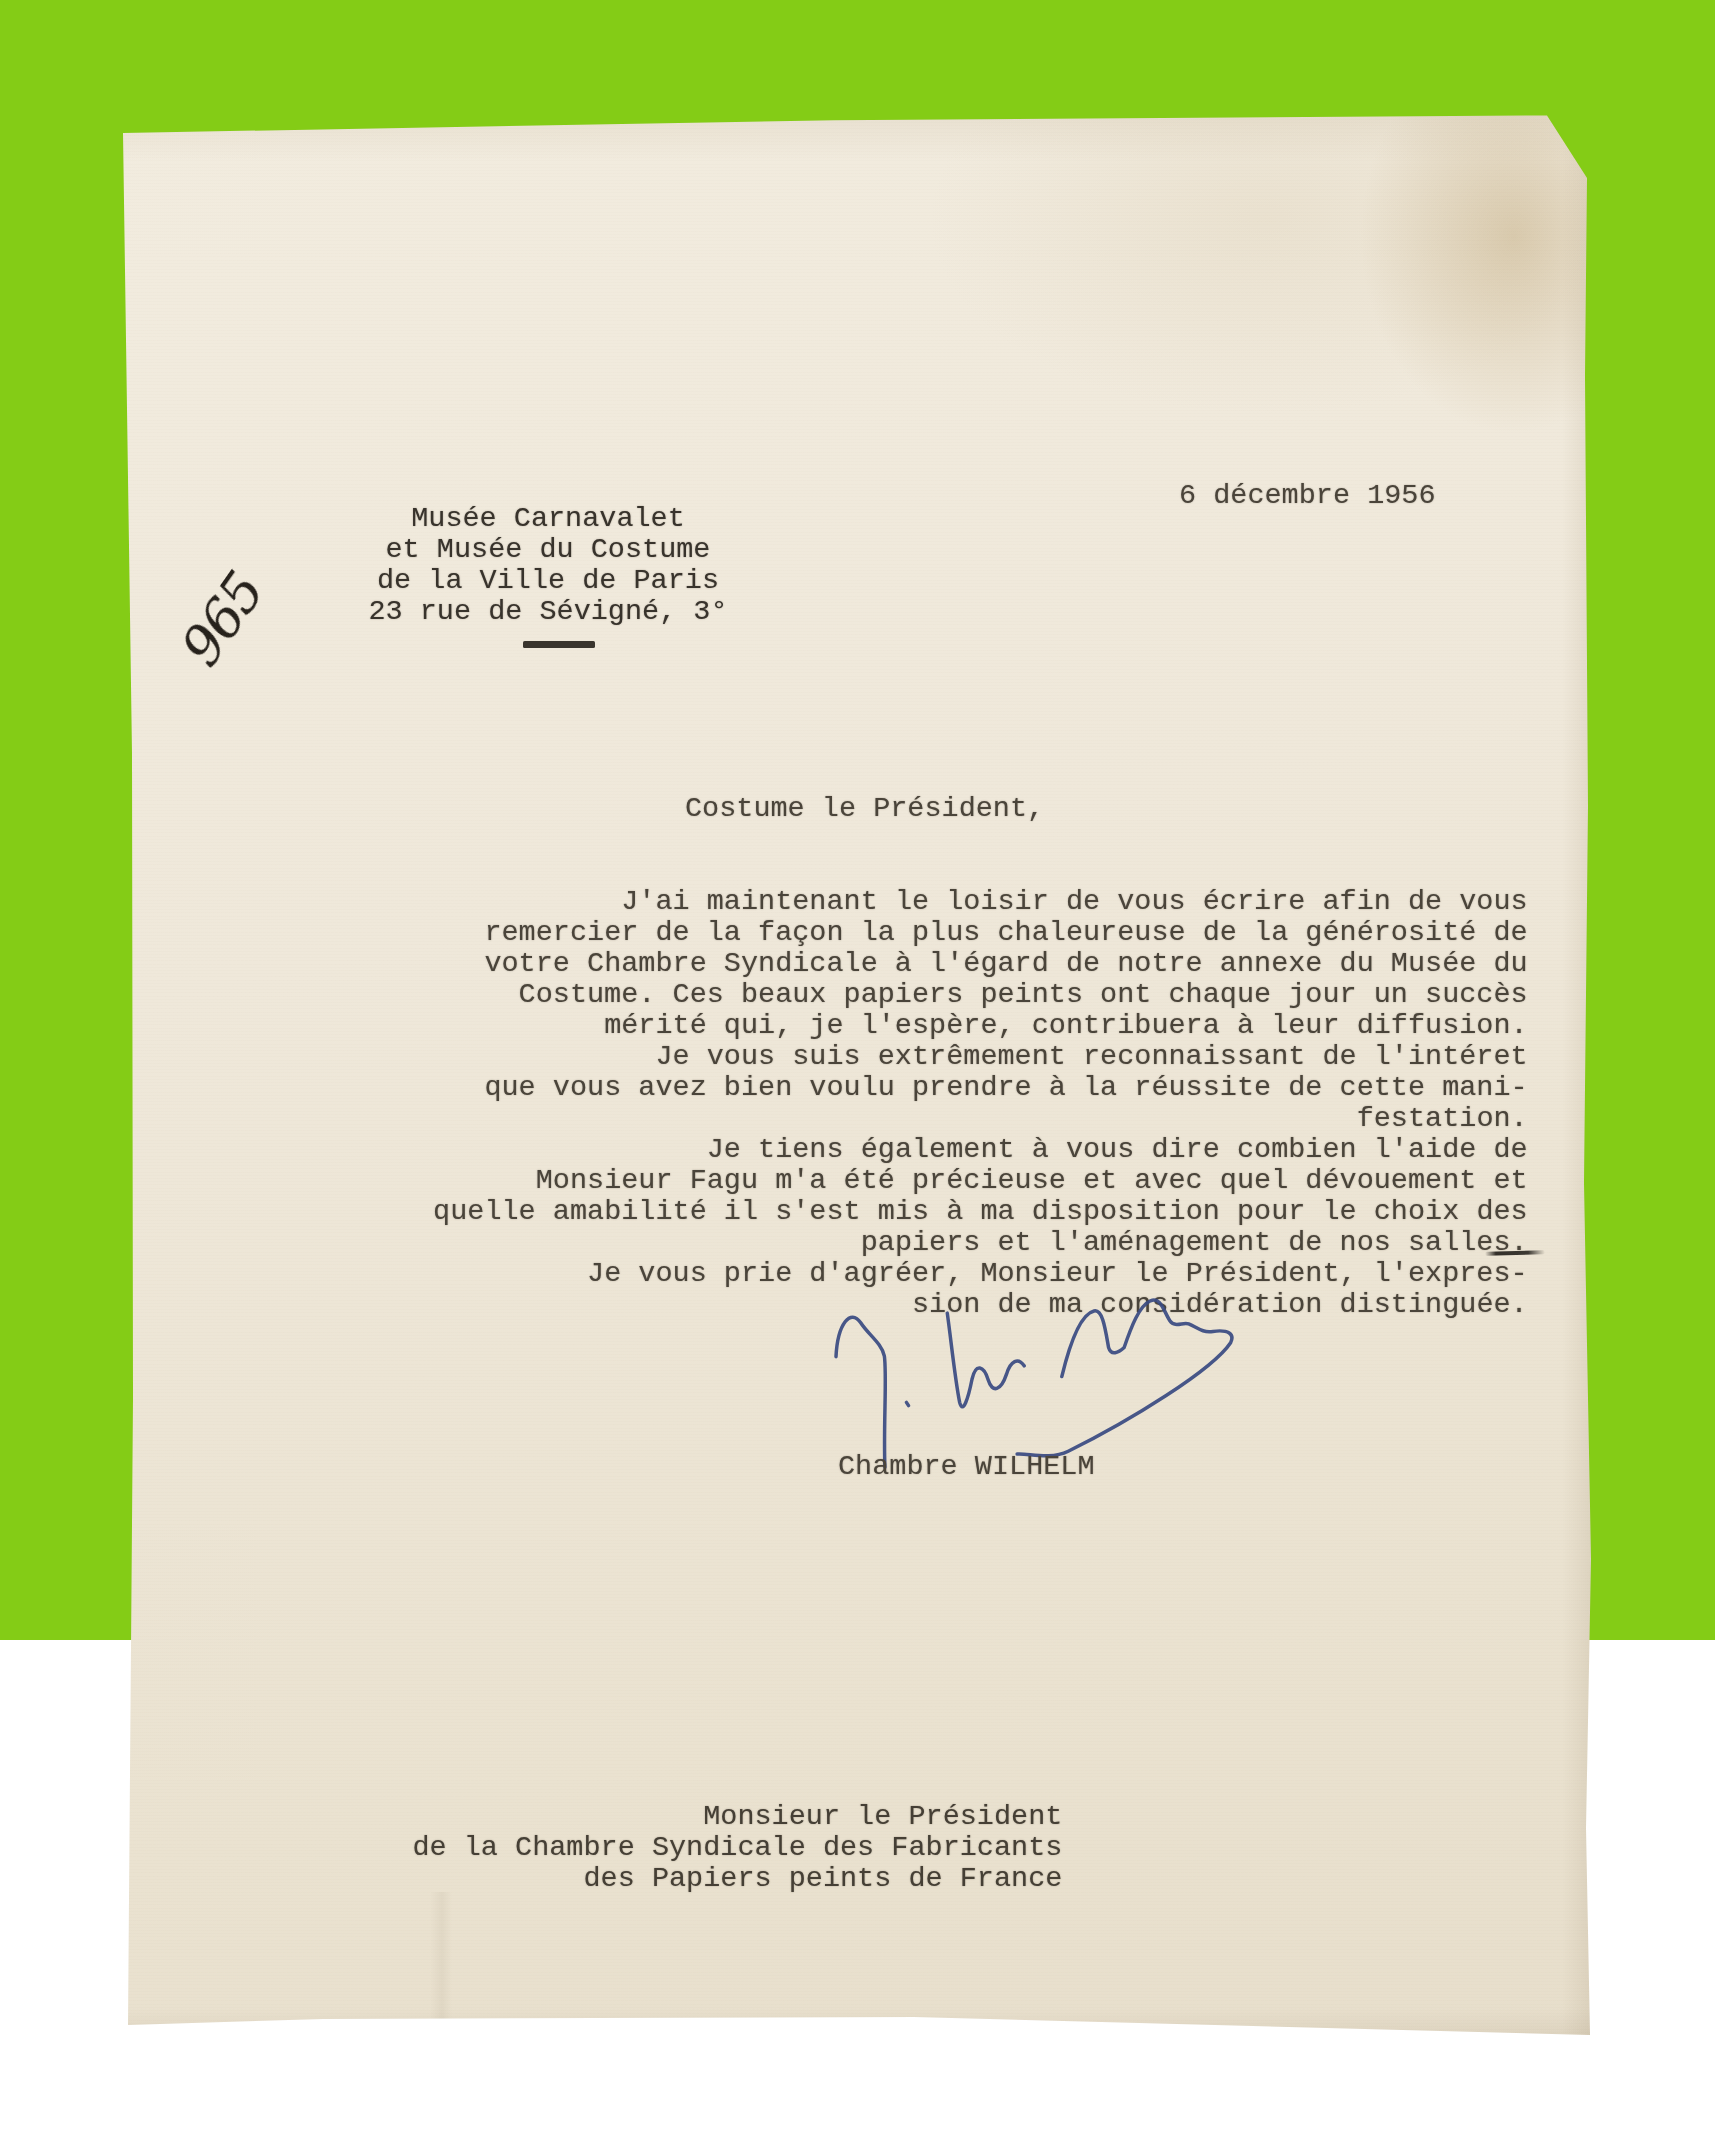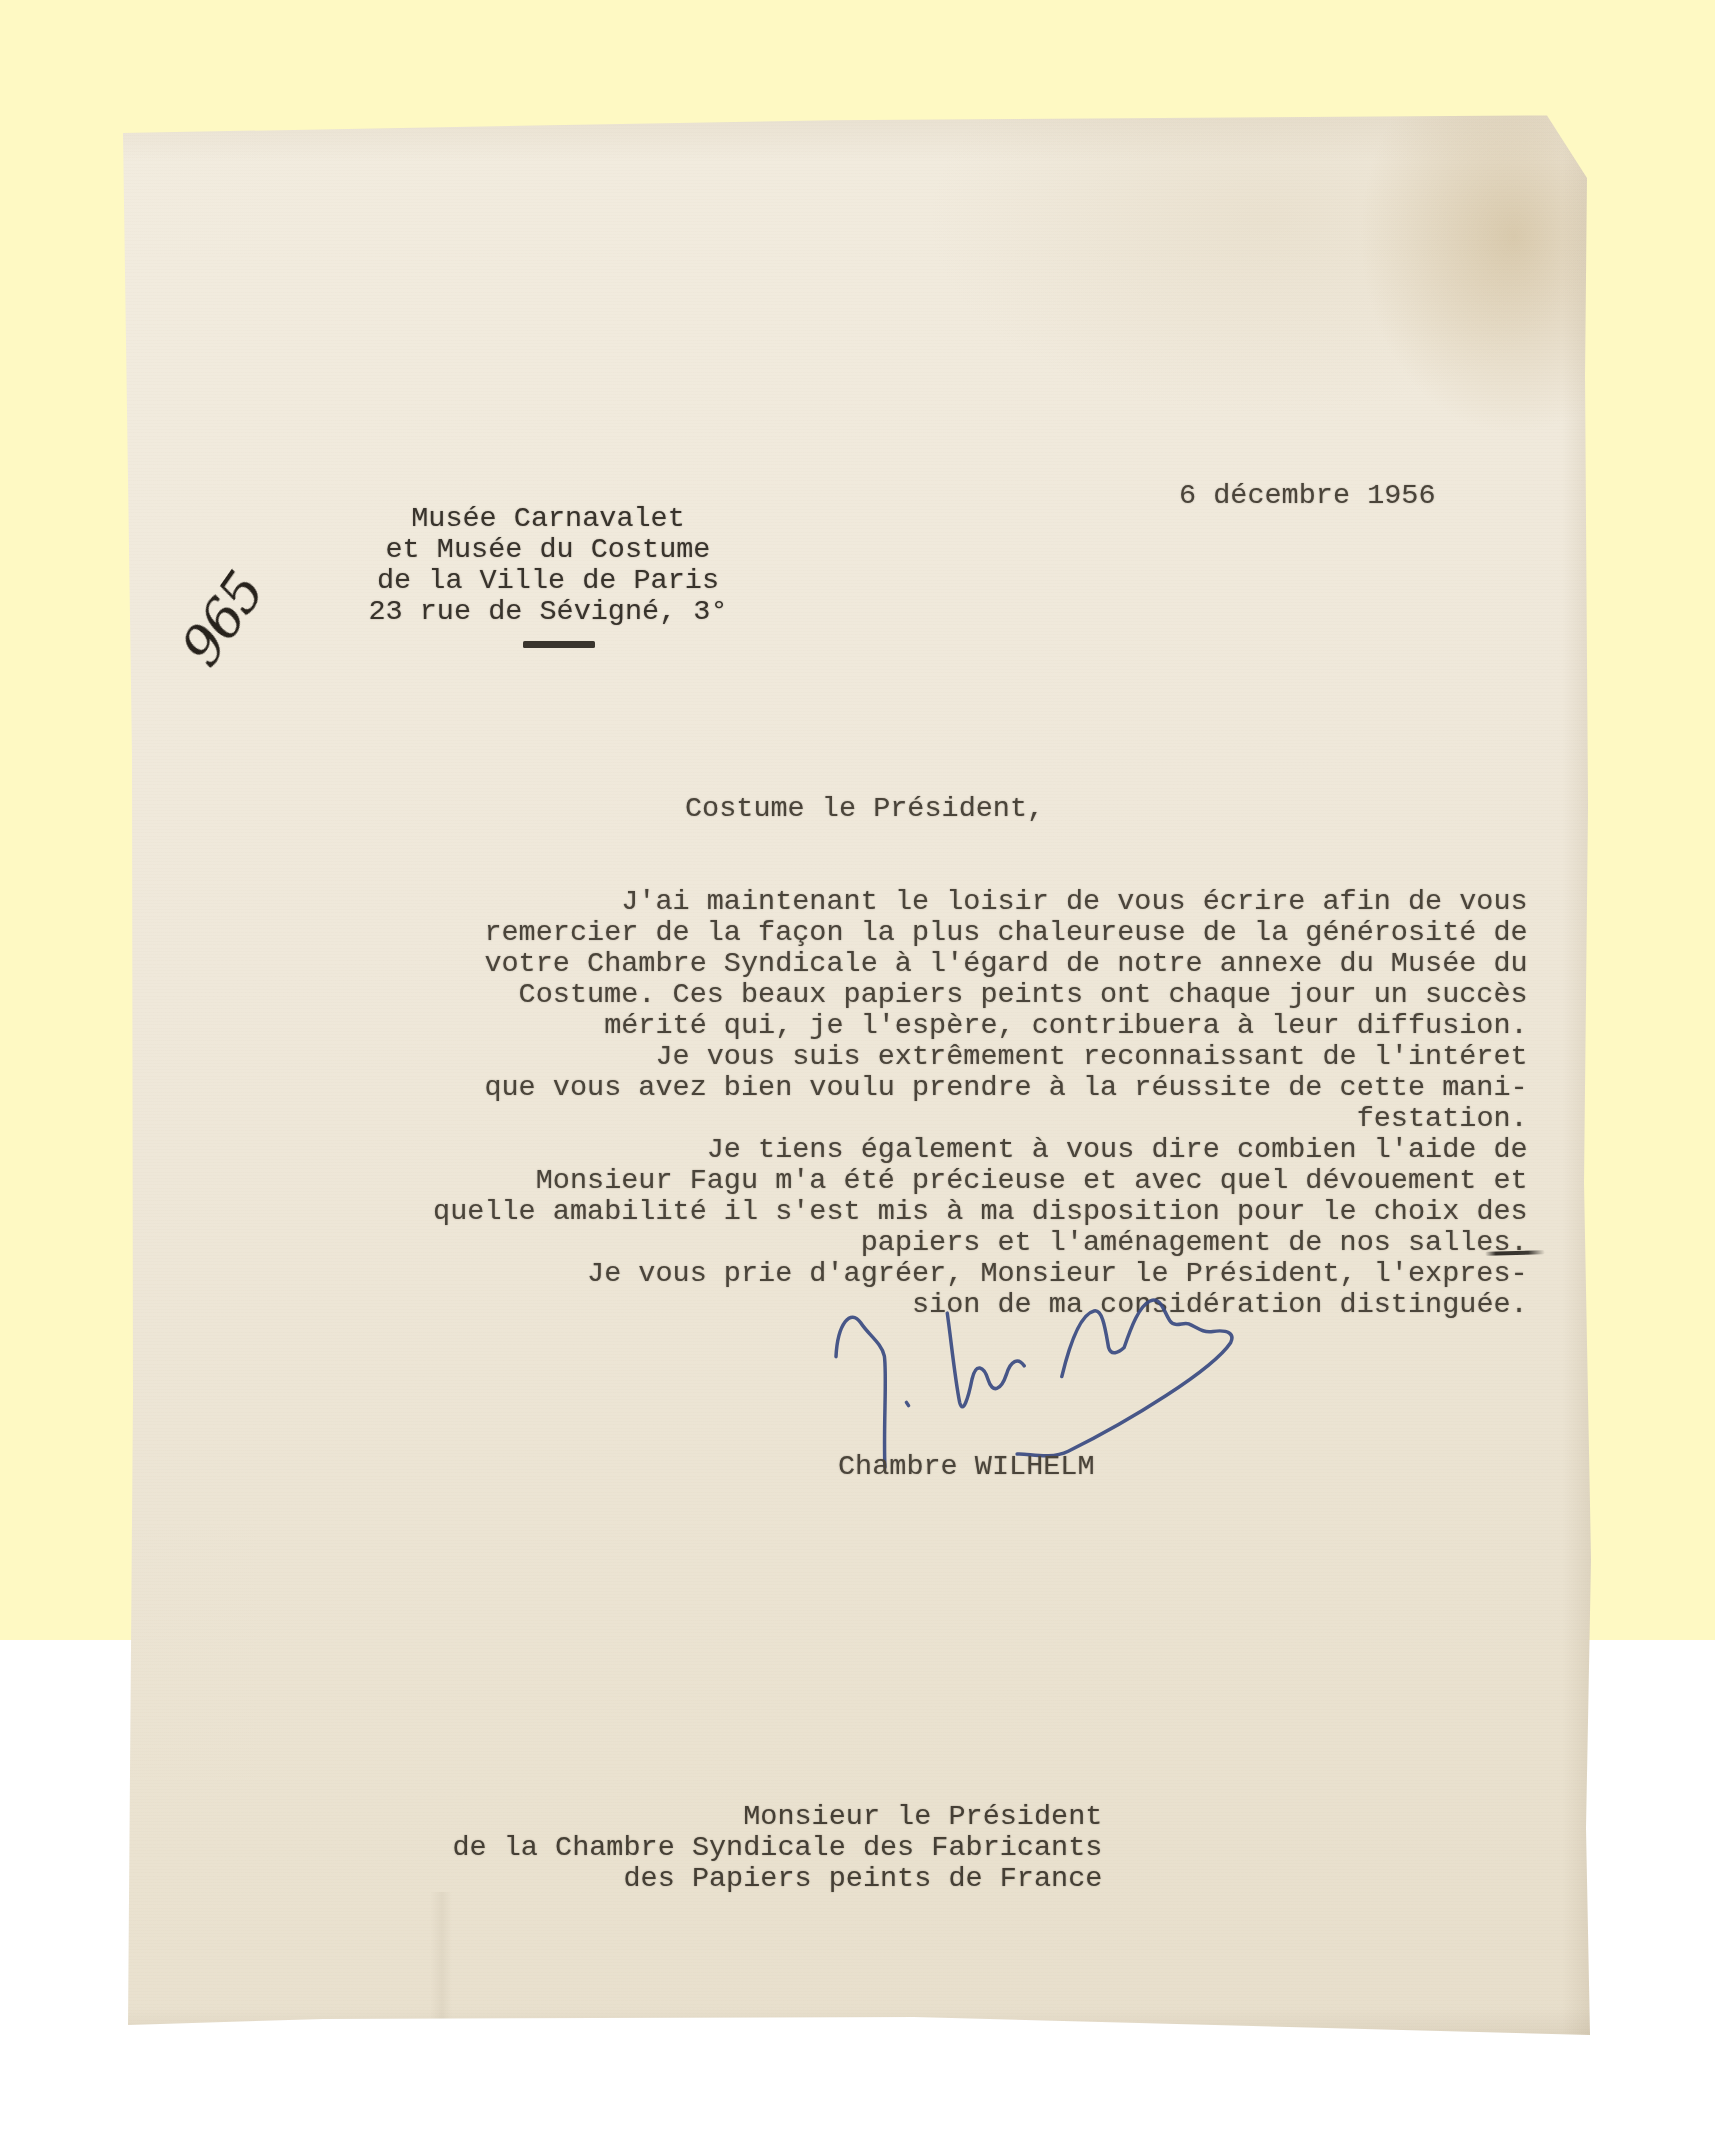--- a/index.html
+++ b/index.html
@@ -1,18 +1,18 @@
 <!DOCTYPE html>
 <html lang="fr" style="font-size:8.6px"><head>
 <meta charset="utf-8">
 <style>
   html,body{margin:0;padding:0;background:#ffffff;}
   body{width:1715px;height:2151px;overflow:hidden;position:relative;
        font-family:"Liberation Mono",monospace;}
-  #page{position:absolute;inset:0;width:1715px;height:1640px;background:#fef9c3;}
+  #page{position:absolute;inset:0;width:1715px;height:1640px;background:#84cc16;}
 
   
   #paper{
     position:absolute;left:54px;top:102px;width:1554px;height:1957px;
     background:
       radial-gradient(226px 290px at 1460px 134px, rgba(186,160,112,.42), rgba(186,162,118,0) 68%),
       radial-gradient(484px 280px at 78% 6%, rgba(196,176,136,.16), rgba(196,176,136,0) 70%),
       linear-gradient(90deg, rgba(150,132,102,.15) 0 14px, rgba(150,132,102,0) 43px),
       linear-gradient(270deg, rgba(150,132,102,.18) 0 12px, rgba(150,132,102,0) 46px),
       linear-gradient(0deg, rgba(150,132,102,.17) 0 14px, rgba(150,132,102,0) 51px),
@@ -38,21 +38,21 @@
   .smudge{filter:blur(0.5px);color:#453f35;}
 
   #letterhead{left:325px;top:503px;width:446px;text-align:center;}
   #lh-sep{position:absolute;left:523px;top:641px;width:72px;height:7px;
       background:#3a352e;border-radius:1.6px;filter:blur(0.5px);}
   #date-line{left:1179px;top:480px;}
   #salutation{left:685px;top:793px;}
   #body-block{left:416px;top:886px;}
   #sig-name{left:838px;top:1451px;}
   #sig-title{left:731px;top:1481px;}
-  #recipient{left:173px;top:1801px;margin-left:40px;}
+  #recipient{left:173px;top:1801px;}
 
   
   #hand-number{position:absolute;left:200px;top:625px;
       font-family:"DejaVu Serif",serif;font-style:italic;font-size:54px;
       color:#27221c;letter-spacing:-2.2px;filter:blur(0.3px);
       transform:rotate(-55deg);transform-origin:0 60%;}
   #ink-dash{position:absolute;left:1485px;top:1251px;width:60px;height:3.8px;
       border-radius:2.2px;opacity:.92;transform:rotate(-1.5deg);
       background:linear-gradient(90deg, rgba(25,22,18,0), rgba(25,22,18,.95) 18%, rgba(25,22,18,.9) 72%, rgba(25,22,18,0));}
   #signature-svg{position:absolute;left:0;top:0;width:1715px;height:2151px;pointer-events:none;}

